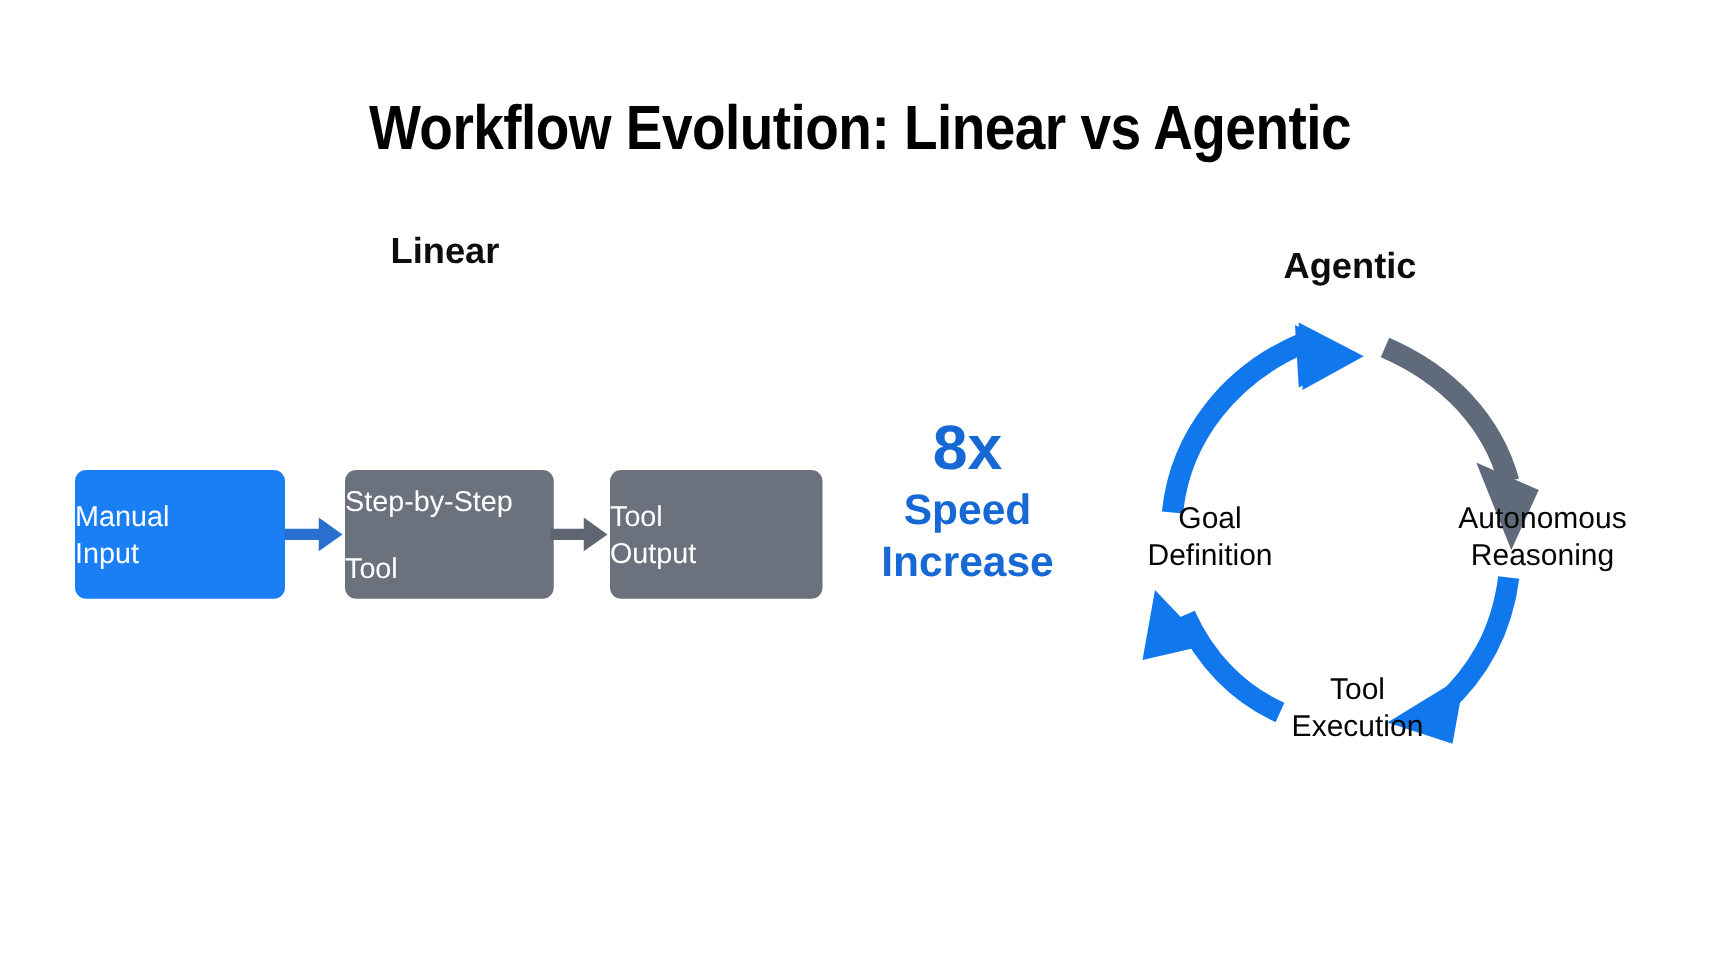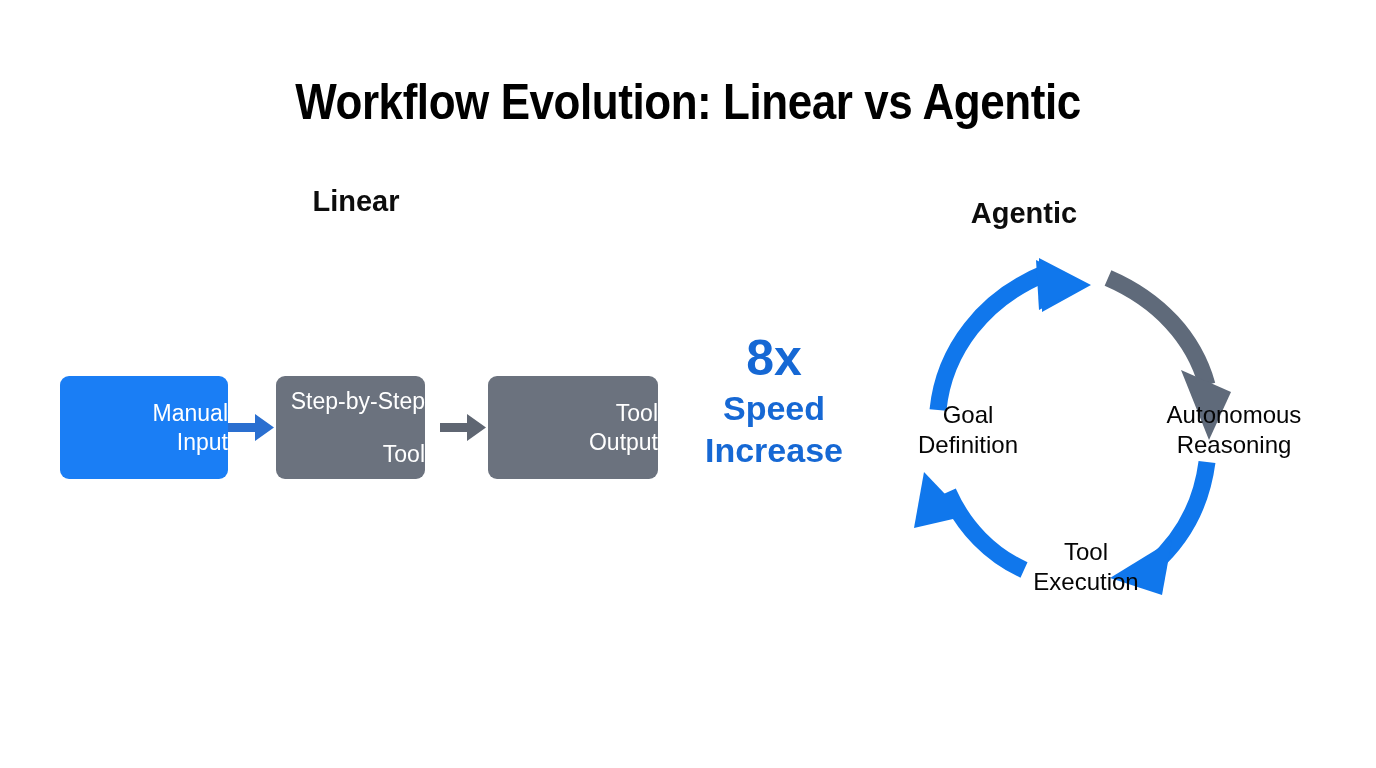--- a/index.html
+++ b/index.html
@@ -38,45 +38,45 @@
   .col-heading {
     position: absolute;
     font-weight: bold;
     font-size: 29px;
     line-height: 34px;
     color: #0d0d0d;
     text-align: center;
     white-space: nowrap;
   }
   #heading-linear  { left: 256px; top: 184px; width: 200px; }
-  #heading-agentic { left: 924px; top: 196px; width: 200px; }
+  #heading-agentic { left: 980px; top: 196px; width: 200px; }
 
   
   #linear-flow {
     position: absolute;
     left: 0; top: 0;
     width: 700px; height: 768px;
   }
   .flow-box {
     position: absolute;
     top: 376px;
     height: 103px;
     border-radius: 9px;
     display: flex;
     flex-direction: column;
-    align-items: flex-end;
+    align-items: flex-start;
     justify-content: center;
     color: #ffffff;
     font-size: 23px;
     line-height: 29px;
     text-align: center;
     white-space: nowrap;
   }
   #box-manual-input  { left: 60px;  width: 168px; background: #1a7ef5; }
-  #box-step-task     { left: 276px; width: 149px; background: #6b727e; gap: 24px; }
+  #box-step-task     { left: 276px; width: 167px; background: #6b727e; gap: 24px; }
   #box-fixed-output  { left: 488px; width: 170px; background: #6b727e; }
 
   .flow-arrow {
     position: absolute;
     top: 412px;
     width: 48px;
     height: 31px;
   }
   #arrow-1 { left: 228px; }
   #arrow-2 { left: 440px; }

